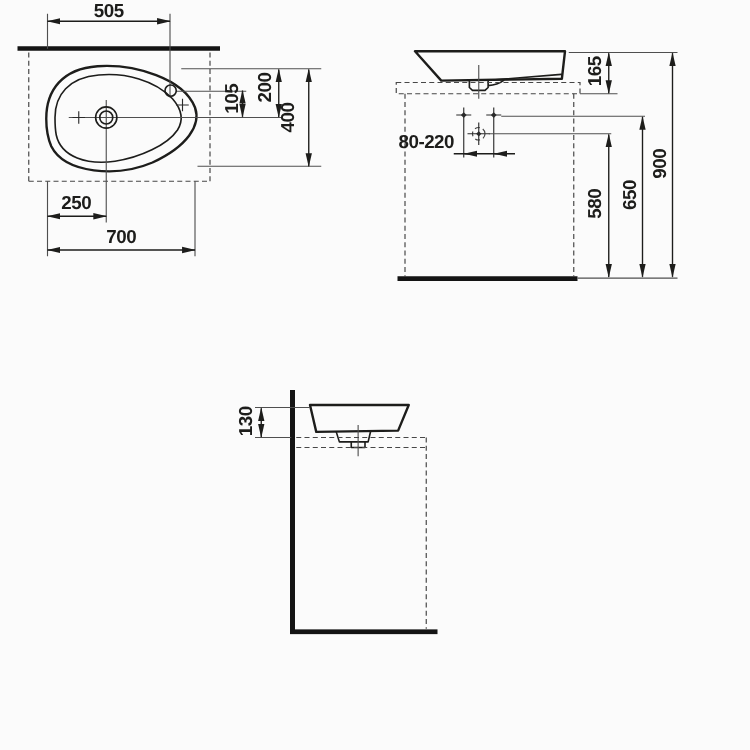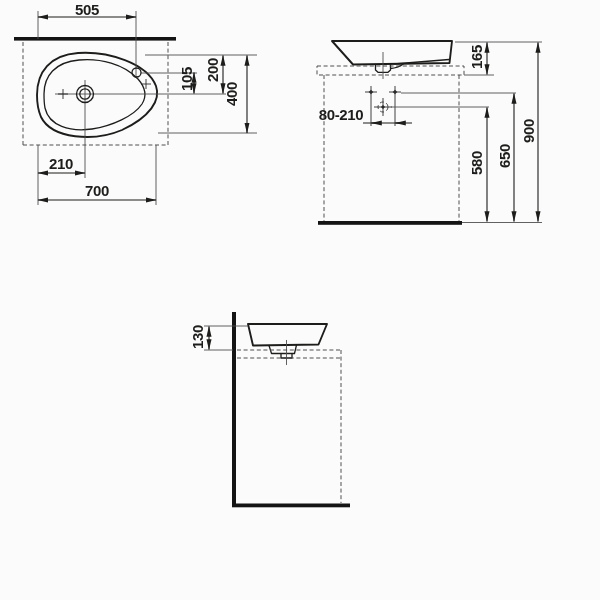--- a/index.html
+++ b/index.html
@@ -117,24 +117,24 @@
       <path class="ref" d="M204,350 H233"></path>
 
       <line class="dimline" x1="209" y1="326.5" x2="209" y2="349.5" marker-start="url(#arr)" marker-end="url(#arr)"></line>
     </g>
   </svg>
 
   <div class="dim" style="left:87px;top:9px">505</div>
   <div class="dim vdim" style="left:186px;top:79px">105</div>
   <div class="dim vdim" style="left:212px;top:70px">200</div>
   <div class="dim vdim" style="left:231px;top:94px">400</div>
-  <div class="dim" style="left:61px;top:163px">210</div>
+  <div class="dim" style="left:61px;top:163px">250</div>
   <div class="dim" style="left:97px;top:190px">700</div>
 
-  <div class="dim" style="left:341px;top:114px">80-210</div>
+  <div class="dim" style="left:341px;top:114px">80-220</div>
   <div class="dim vdim" style="left:476px;top:57px">165</div>
   <div class="dim vdim" style="left:476px;top:163px">580</div>
   <div class="dim vdim" style="left:504px;top:156px">650</div>
   <div class="dim vdim" style="left:528px;top:131px">900</div>
 
   <div class="dim vdim" style="left:197px;top:337px">130</div>
 
 </div>
 
 </body></html>

